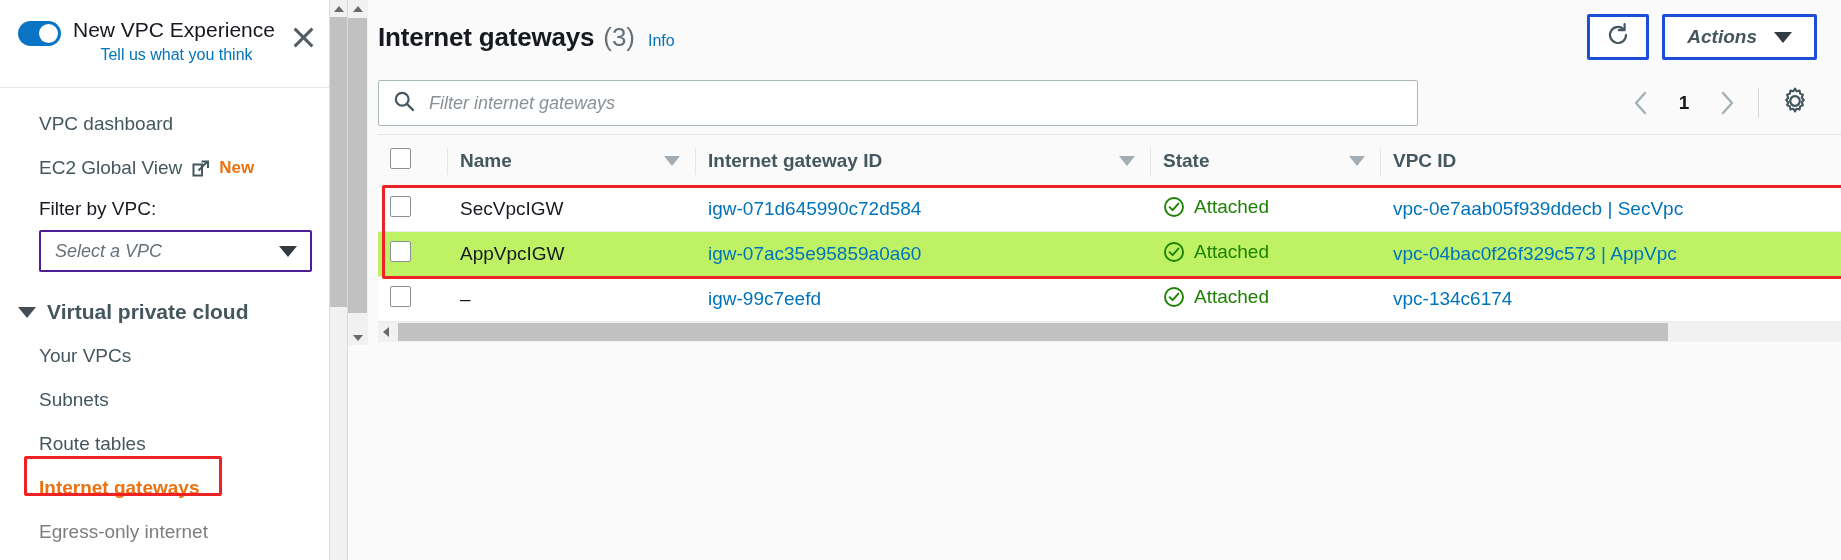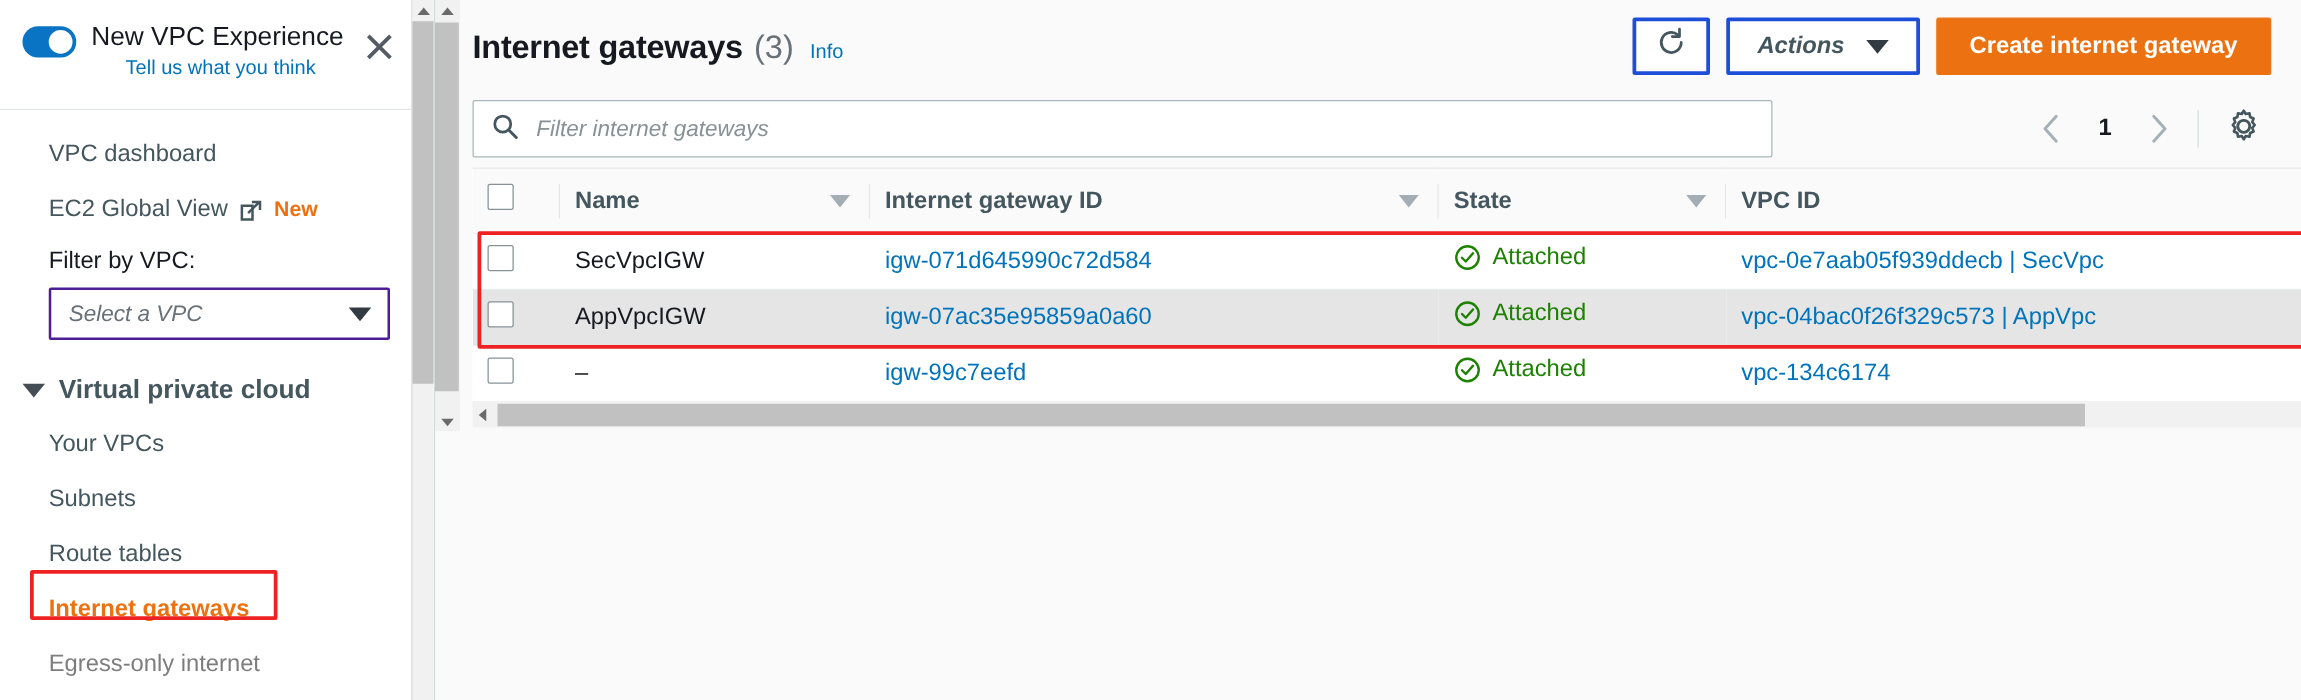--- a/index.html
+++ b/index.html
@@ -456,21 +456,21 @@
     height: 45px;
     font-size: 19px;
     color: #16191f;
     padding: 0 12px;
     border-bottom: 1px solid #eaedee;
     vertical-align: middle;
     white-space: nowrap;
     overflow: hidden;
     text-overflow: ellipsis;
   }
-  tbody tr.alt td { background: #e5e5e5; }
+  tbody tr.alt td { background: #bef264; }
   tbody tr td:first-child { border-right: none; }
   .cell-link {
     color: #0073bb;
     cursor: pointer;
   }
   .state-cell {
     display: flex;
     align-items: flex-start;
     gap: 9px;
     color: #1d8102;
@@ -620,23 +620,20 @@
             <span>
               <svg width="26" height="26" viewBox="0 0 26 26">
                 <path d="M21 13 A8 8 0 1 1 18.2 6.9" fill="none" stroke="#44565e" stroke-width="2.2" stroke-linecap="round"></path>
                 <path d="M19.6 2.2 L19.6 8.2 L13.8 8.2" fill="none" stroke="#44565e" stroke-width="2.2" stroke-linecap="round" stroke-linejoin="round"></path>
               </svg>
             </span>
           </div>
           <div class="btn btn-actions">
             <span>Actions</span>
             <span class="caret"></span>
-          </div>
-          <div class="btn-primary">
-            <span>Create internet gateway</span>
           </div>
         </div>
       </div>
 
       <div class="filter-bar">
         <div class="search-box">
           <span>
             <svg width="22" height="22" viewBox="0 0 22 22">
               <circle cx="9.2" cy="9.2" r="6.4" fill="none" stroke="#44565e" stroke-width="2.2"></circle>
               <path d="M14 14 L20 20" stroke="#44565e" stroke-width="2.4" stroke-linecap="round"></path>

